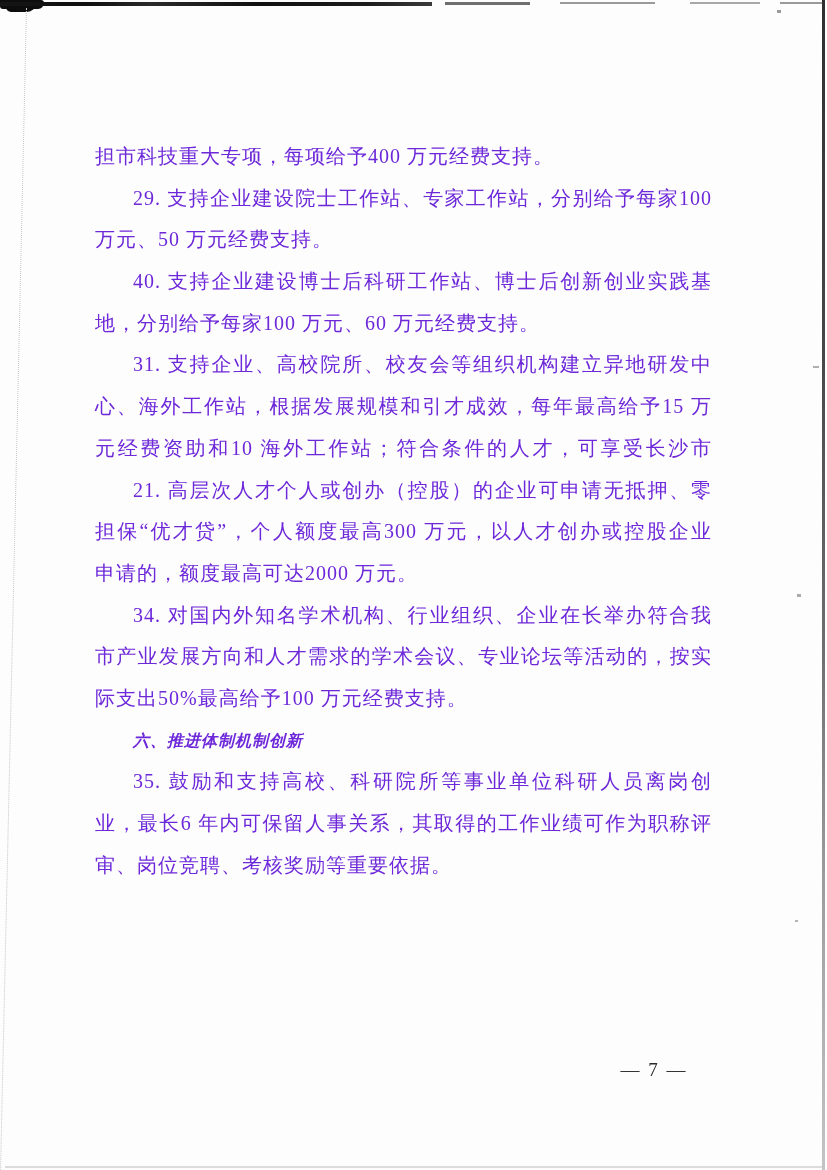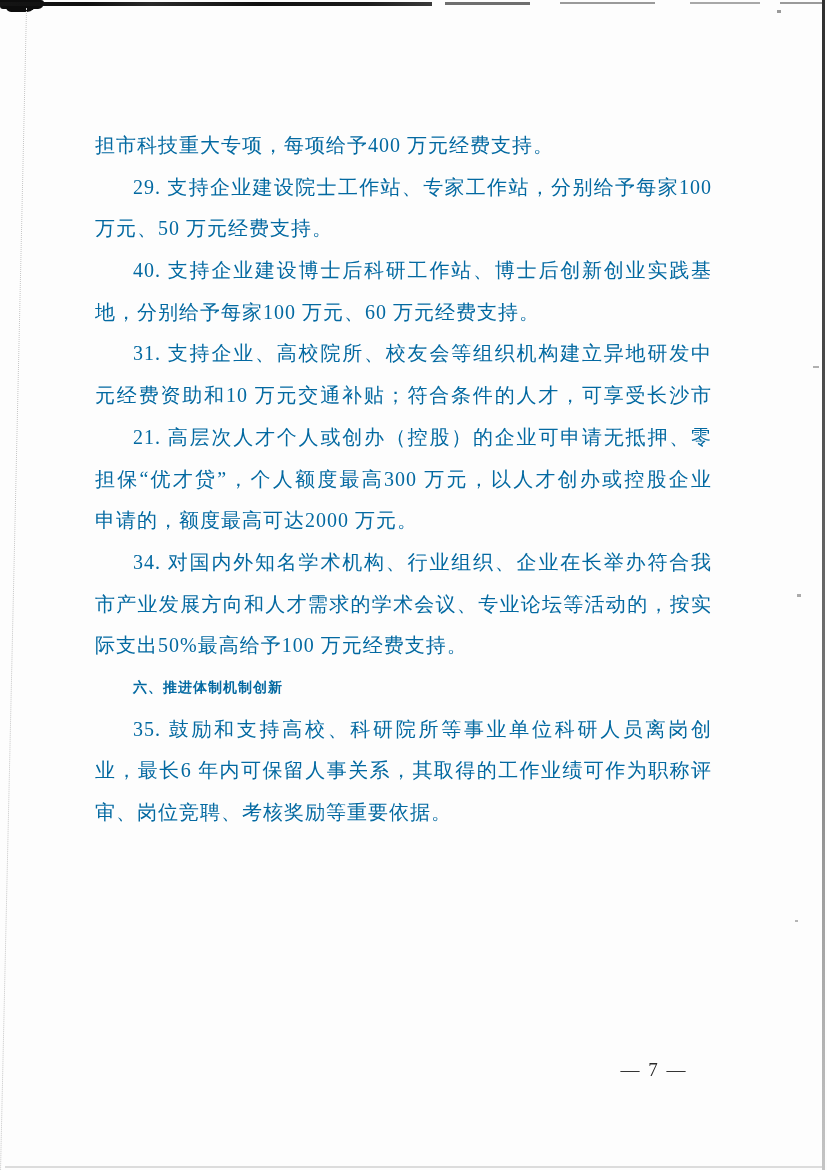--- a/index.html
+++ b/index.html
@@ -5,36 +5,37 @@
   html,body{margin:0;padding:0;background:#ffffff;}
   .sheet{
     position:relative;
     width:827px;height:1170px;
     background:#fdfdfd;
     overflow:hidden;
     font-family:"Liberation Serif","DejaVu Serif",serif;
   }
   
   .text-col{
-    position:absolute;left:95px;top:125px;width:617px;
-    color:#0369a1;font-size:20px;letter-spacing:1px;
+    position:absolute;left:95px;top:136px;width:617px;
+    color:#6d28d9;font-size:20px;letter-spacing:1px;
   }
   .ln{
     height:41.7px;line-height:41.7px;
     white-space:nowrap;
   }
   .fill{
     text-align:justify;
     text-align-last:justify;
     text-justify:inter-character;
   }
   .ind{text-indent:38px;}
   .hd{
-    font-weight:700;font-size:14px;
+    font-weight:700;font-size:16px;
     font-family:"Liberation Sans","DejaVu Sans",sans-serif;
+    font-style:italic;
   }
   .pageno{
     position:absolute;left:599px;top:1058px;width:110px;
     text-align:center;font-size:19px;line-height:24px;
     letter-spacing:2px;color:#2a2a2a;
   }
   
   .art{position:absolute;}
   .edge-top-blob{left:0;top:0;width:44px;height:9px;background:#0d0d0d;border-radius:0 3px 6px 3px;}
   .edge-top-blob2{left:6px;top:0;width:30px;height:12px;background:#0d0d0d;border-radius:0 0 9px 5px;}
@@ -86,21 +87,22 @@
       <div class="ln">万元、50 万元经费支持。</div>
     </div>
 
     <div>
       <div class="ln fill ind">40. 支持企业建设博士后科研工作站、博士后创新创业实践基</div>
       <div class="ln">地，分别给予每家100 万元、60 万元经费支持。</div>
     </div>
 
     <div>
       <div class="ln fill ind">31. 支持企业、高校院所、校友会等组织机构建立异地研发中</div>
-      <div class="ln fill">元经费资助和10 万元交通补贴；符合条件的人才，可享受长沙市</div>
+      <div class="ln fill">心、海外工作站，根据发展规模和引才成效，每年最高给予15 万</div>
+      <div class="ln fill">元经费资助和10 海外工作站；符合条件的人才，可享受长沙市</div>
     </div>
 
     <div>
       <div class="ln fill ind">21. 高层次人才个人或创办（控股）的企业可申请无抵押、零</div>
       <div class="ln fill">担保“优才贷”，个人额度最高300 万元，以人才创办或控股企业</div>
       <div class="ln">申请的，额度最高可达2000 万元。</div>
     </div>
 
 
     <div>

